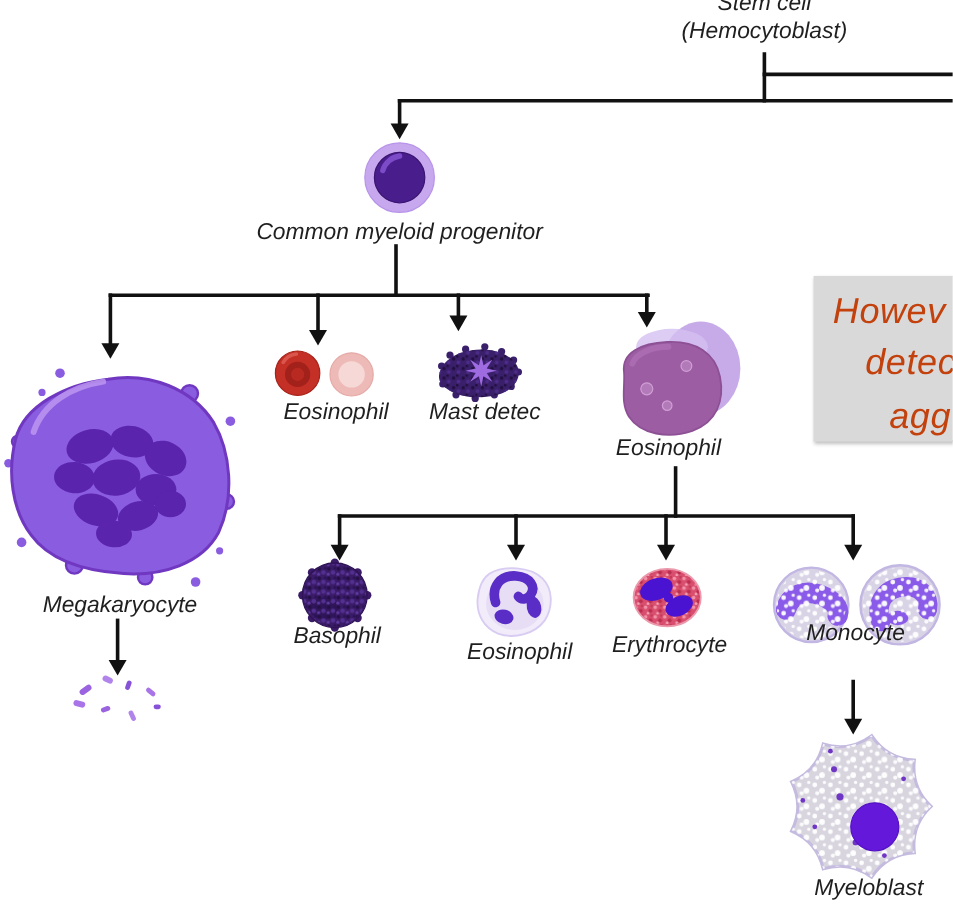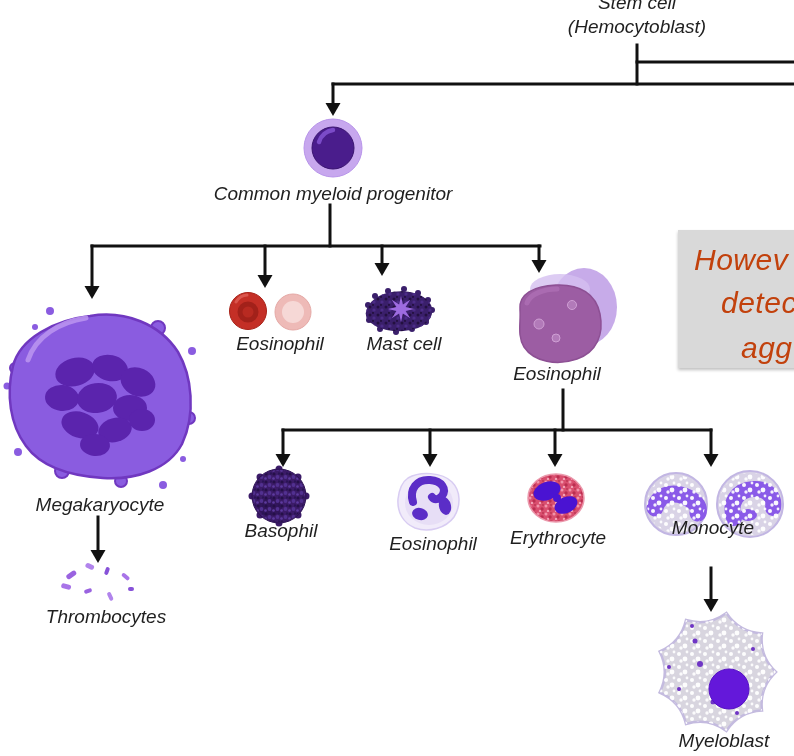--- a/index.html
+++ b/index.html
@@ -251,23 +251,22 @@
       <circle cx="729" cy="689" r="20" fill="#6418da" stroke="#5511c5" stroke-width="1"></circle>
     </g>
   </svg>
 
   <div class="lbl" id="stem-label" style="left:637px;top:-9px">
     <span>Stem cell</span>
     <span>(Hemocytoblast)</span>
   </div>
   <div class="lbl" style="left:100px;top:495px">Megakaryocyte</div>
   <div class="lbl" style="left:333px;top:184px">Common myeloid progenitor</div>
-  <div class="lbl" style="left:106px;top:607px">Thrombocytes</div>
   <div class="lbl" style="left:280px;top:334px">Eosinophil</div>
-  <div class="lbl" style="left:404px;top:334px">Mast cell</div>
+  <div class="lbl" style="left:404px;top:334px">Mast detec</div>
   <div class="lbl" style="left:557px;top:364px">Eosinophil</div>
   <div class="lbl" style="left:281px;top:521px">Basophil</div>
   <div class="lbl" style="left:433px;top:534px">Eosinophil</div>
   <div class="lbl" style="left:558px;top:528px">Erythrocyte</div>
   <div class="lbl" style="left:713px;top:518px">Monocyte</div>
   <div class="lbl" style="left:724px;top:731px">Myeloblast</div>
 
   <div id="note-box">
     <span class="note-line" style="left:16px;top:13px">Howev</span>
     <span class="note-line" style="left:43px;top:56px">detec</span>

